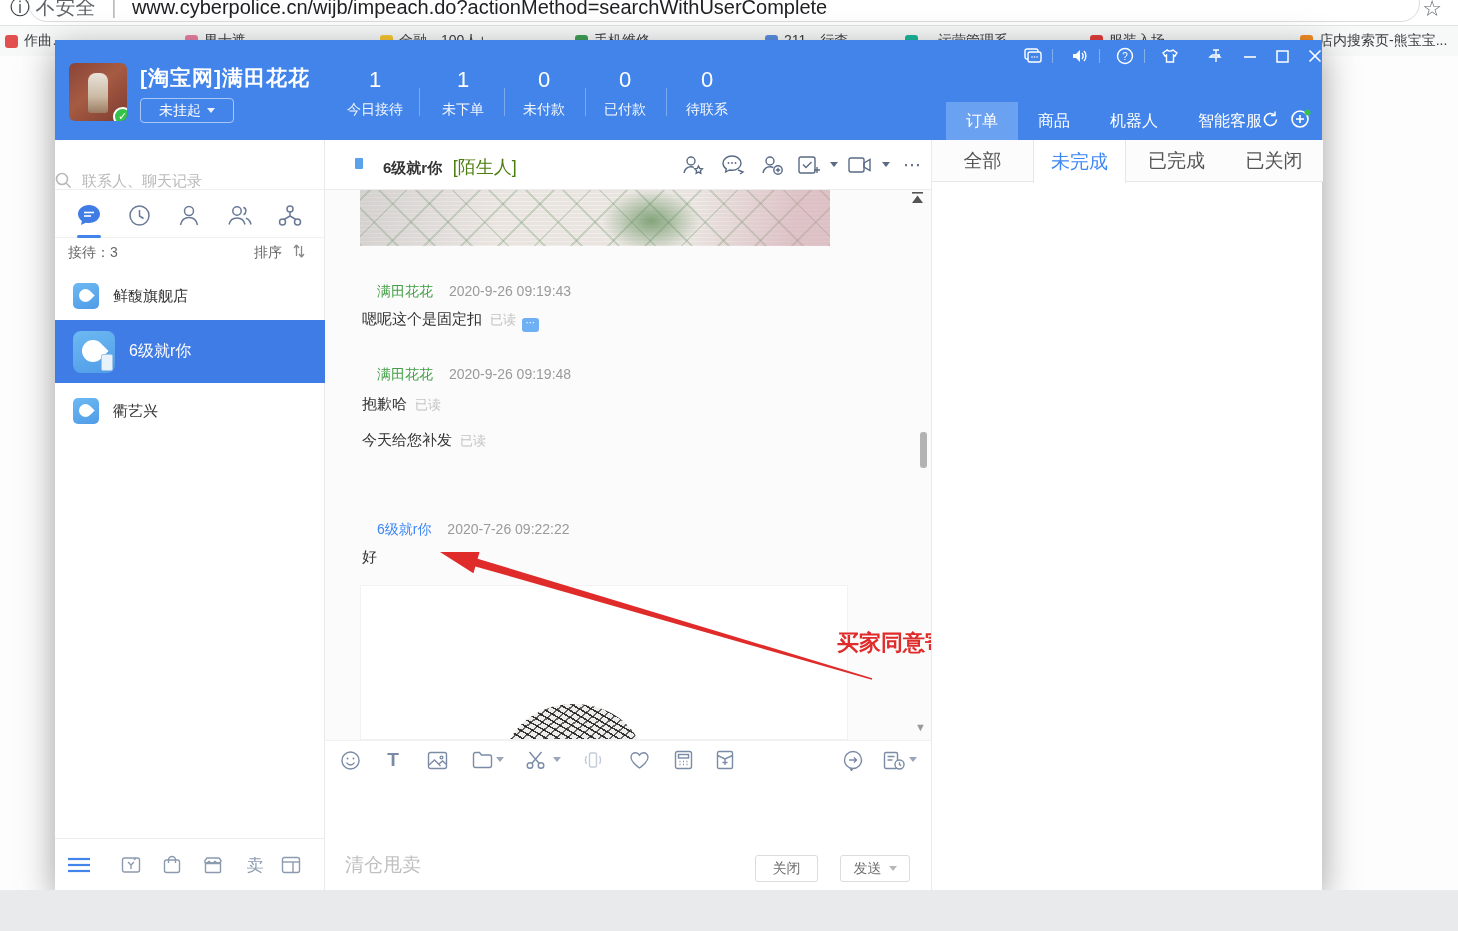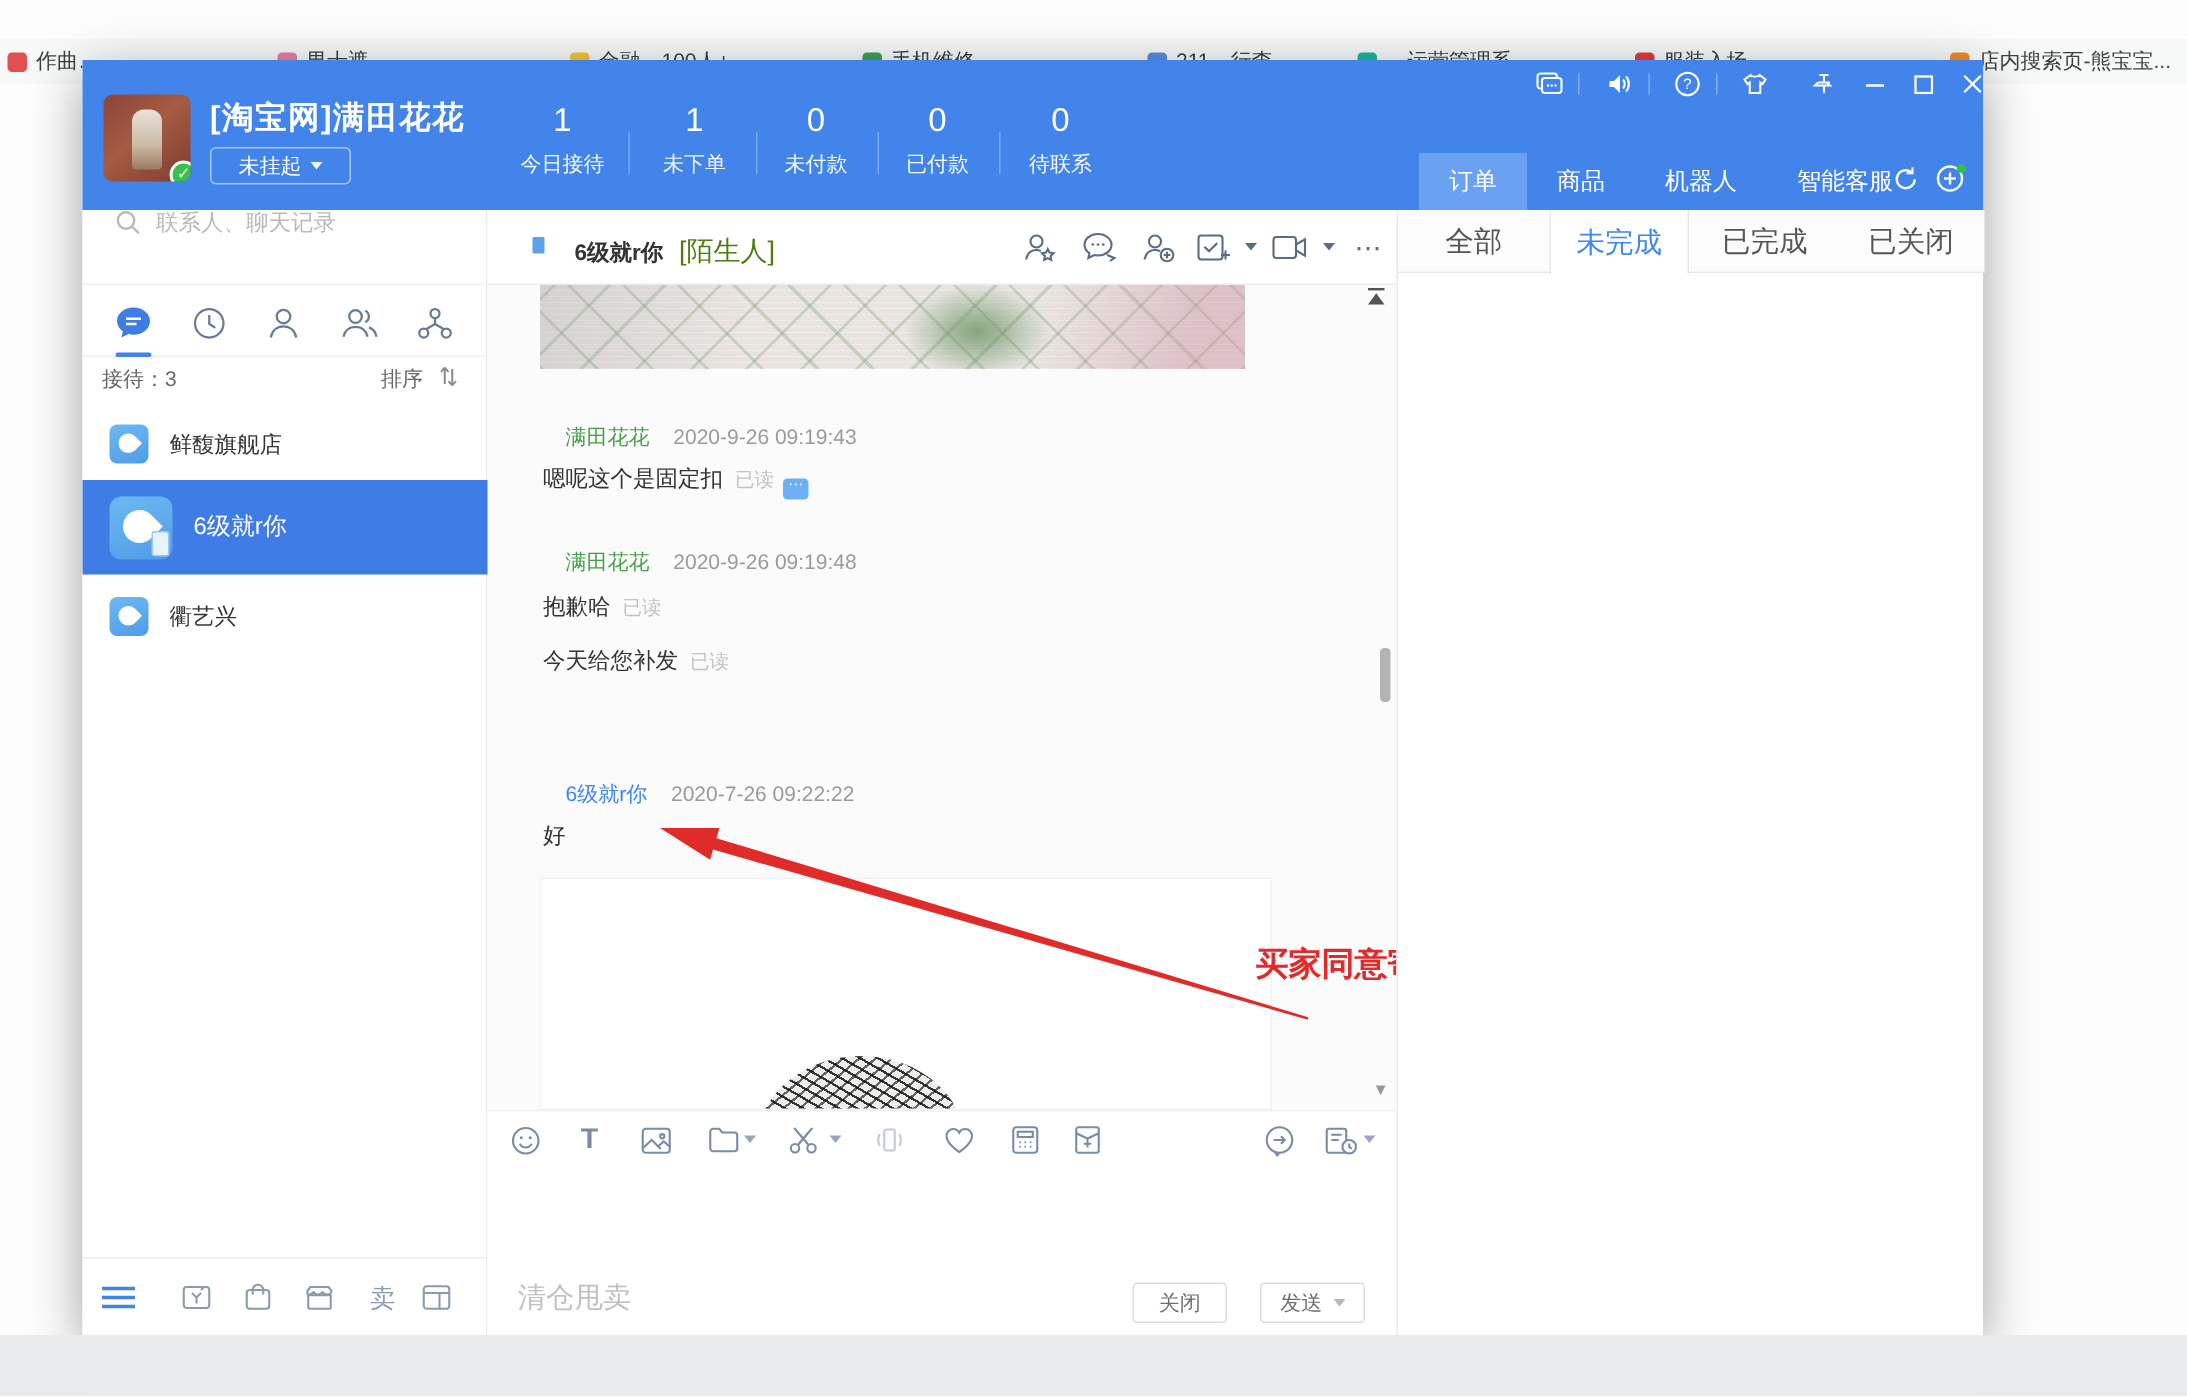--- a/index.html
+++ b/index.html
@@ -40,21 +40,21 @@
   .stat .l { font-size:14px; margin-top:9px; opacity:.95; }
   .stat-sep { position:absolute; top:48px; width:1px; height:28px; background:rgba(255,255,255,.3); }
 
   .ptabs { position:absolute; top:62px; height:38px; display:flex; align-items:center; color:#fff; font-size:16px; }
   .ptab { height:38px; display:flex; align-items:center; justify-content:center; padding:0 20px; cursor:pointer; }
   .ptab.active { background:#6ba1f1; }
   .hdr-ico { color:#fff; cursor:pointer; }
 
   
   .sidebar { left:0; top:100px; width:270px; height:750px; background:#fff; border-right:1px solid #e9e9e9; }
-  .search-row { left:0; top:0; width:270px; height:50px; border-bottom:1px solid #efefef; display:flex; align-items:flex-start; padding-left:22px; gap:10px; }
+  .search-row { left:0; top:0; width:270px; height:50px; border-bottom:1px solid #efefef; display:flex; align-items:flex-end; gap:10px; }
   .search-input { border:none; outline:none; font-size:15px; color:#333; width:190px; background:transparent; }
   .search-input::placeholder { color:#b9b9b9; }
   .tabs-row { left:0; top:50px; width:270px; height:48px; border-bottom:1px solid #f0f0f0; }
   .side-ic { position:absolute; top:12px; width:26px; height:26px; display:flex; align-items:center; justify-content:center; cursor:pointer; color:#6a7a96; }
   .side-ic.active-underline::after { content:""; position:absolute; left:1px; bottom:-10px; width:24px; height:3px; background:#4284ea; border-radius:2px; }
   .counts-row { left:0; top:98px; width:270px; height:30px; font-size:14px; color:#666; }
   .contact { position:absolute; left:0; width:294px; display:flex; align-items:center; gap:14px; padding-left:18px; cursor:pointer; }
   .contact .name { font-size:15px; color:#333; }
   .contact.sel { background:#3f7ce6; }
   .contact.sel .name { color:#fff; font-size:16px; }
@@ -114,20 +114,30 @@
   .subtab { position:absolute; top:0; height:42px; display:flex; align-items:center; justify-content:center; font-size:19px; color:#555; cursor:pointer; }
   .subtab.active { background:#fff; border-left:1px solid #e7e7e7; border-right:1px solid #e7e7e7; color:#3d86f5; height:43px; }
   .bottom-strip { left:0; top:890px; width:1458px; height:41px; background:#e9eaec; }
   svg { display:block; }
 </style>
 </head>
 <body>
 
 <div class="screen">
 
+  <div class="abs urlbar">
+    <div class="abs omnibox"></div>
+    <div class="abs urltext">
+      <span>ⓘ</span>
+      <span class="sec">不安全</span>
+      <span class="sep">|</span>
+      <span class="host">www.cyberpolice.cn/wijb/impeach.do?actionMethod=searchWithUserComplete</span>
+    </div>
+    <div class="abs star">☆</div>
+  </div>
 
   <div class="abs bookmarks">
     <div class="bm" style="left:5px">
         <span class="bm-ic" style="background:#e24f4f"></span>
         <span>作曲…</span>
       </div>
     <div class="bm" style="left:185px">
         <span class="bm-ic" style="background:#e87fa0"></span>
         <span>男士遮…</span>
       </div>

